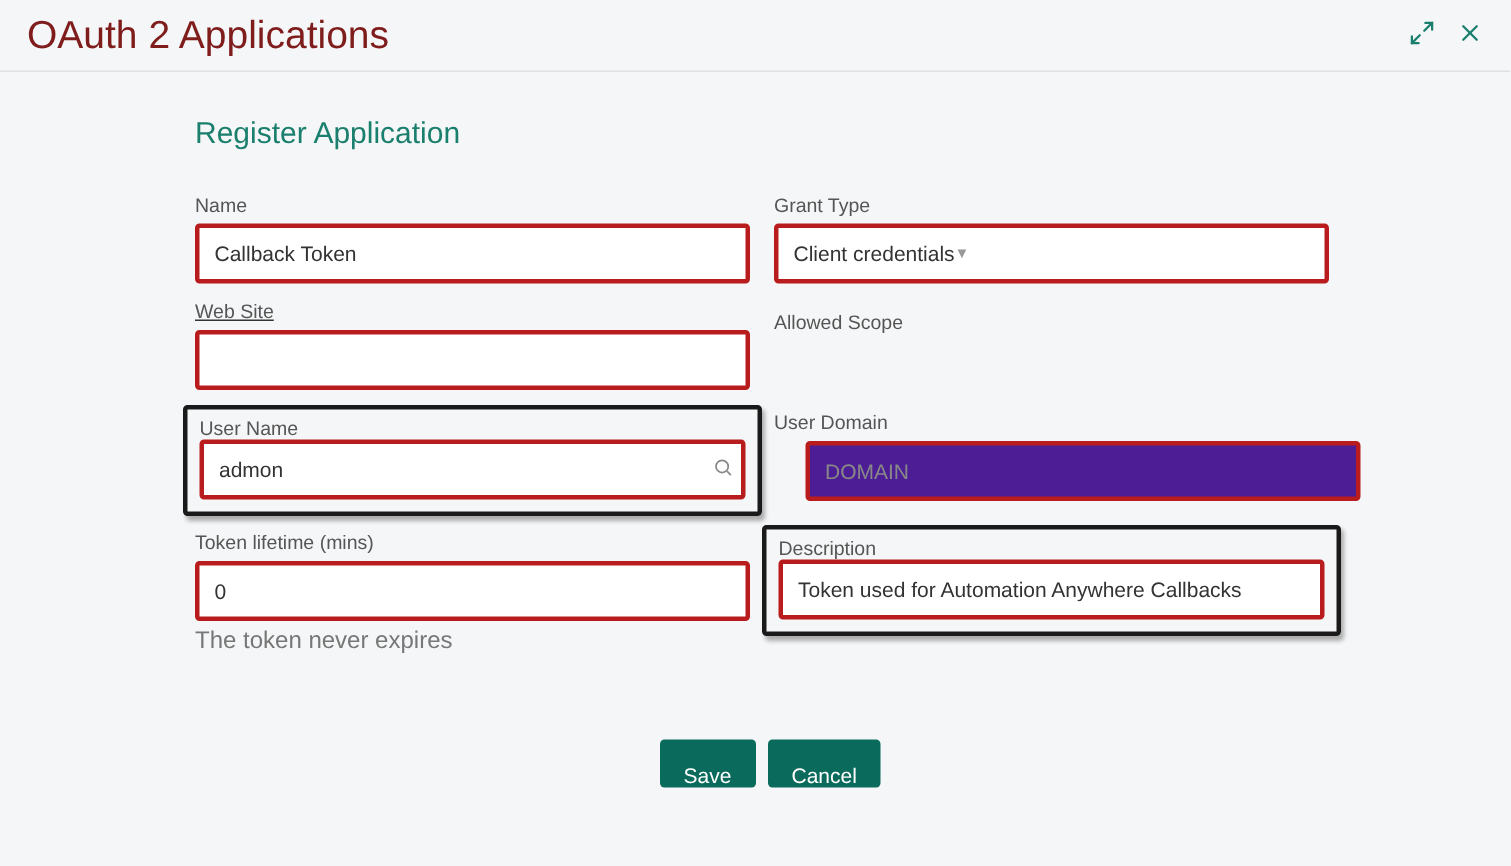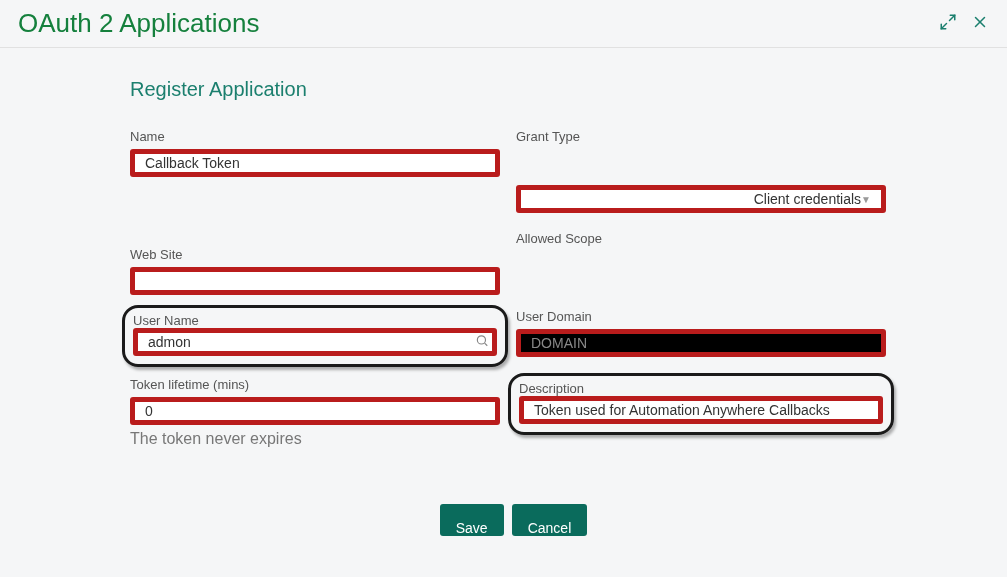--- a/index.html
+++ b/index.html
@@ -16,21 +16,21 @@
   .header {
     display: flex;
     align-items: center;
     justify-content: space-between;
     padding: 8px 18px 8px 18px;
     border-bottom: 1px solid #e1e1e1;
   }
   .header-title {
     font-size: 26px;
     font-weight: 400;
-    color: #15803d;
+    color: #7f1d1d;
   }
   .header-icons {
     display: flex;
     gap: 14px;
     color: #1b7f6e;
   }
   .header-icons .icon { cursor: pointer; }
   .content {
     padding: 30px 110px 20px 130px;
   }
@@ -46,41 +46,41 @@
     column-gap: 16px;
     row-gap: 8px;
   }
   .field { display: flex; flex-direction: column; }
   .label {
     font-size: 13px;
     color: #555;
     margin-bottom: 5px;
   }
   .input, .select, .readonly {
-    height: 28px;
-    border: 5px solid #b91c1c;
+    height: 40px;
+    border: 3px solid #b91c1c;
     border-radius: 3px;
     background: #fff;
     padding: 0 10px;
     font-size: 14px;
     color: #333;
     width: 100%;
   }
   .readonly {
-    background: #000000;
+    background: #4c1d95;
     color: #888;
     display: flex;
     align-items: center;
+    margin-left: 21px;
   }
   .select {
     display: flex;
     align-items: center;
-    justify-content: flex-end;
-    cursor: pointer;
-    margin-top: 36px;
+    justify-content: flex-start;
+    cursor: pointer;
   }
   .select .caret { color: #999; font-size: 10px; }
   .checkboxes {
     display: flex;
     flex-wrap: wrap;
     align-items: center;
     gap: 8px 6px;
     height: 34px;
   }
   .checkboxes label {
@@ -92,21 +92,21 @@
     cursor: pointer;
   }
   .checkboxes input[type=checkbox] {
     width: 14px; height: 14px;
     accent-color: #555;
     cursor: pointer;
   }
   .highlight-wrap {
     position: relative;
     border: 3px solid #1a1a1a;
-    border-radius: 16px;
+    border-radius: 3px;
     padding: 4px 8px 8px 8px;
     margin: -4px -8px -8px -8px;
     box-shadow: 2px 3px 3px rgba(0,0,0,0.3);
   }
   .highlight-wrap .label { margin-top: 0; }
   .input-with-icon {
     position: relative;
   }
   .input-with-icon .input { padding-right: 18px; }
   .input-with-icon .search-icon {
@@ -171,21 +171,21 @@
       <input class="input" value="Callback Token" style="">
     </div>
     <div class="field">
       <span class="label">Grant Type</span>
       <div class="select">
         <span>Client credentials</span>
         <span class="caret">▼</span>
       </div>
     </div>
 
-    <div class="field" style="margin-top:26px;">
+    <div class="field" style="margin-top:3px;text-decoration:underline;">
       <span class="label">Web Site</span>
       <input class="input" value="" style="">
     </div>
     <div class="field" style="margin-top:10px;">
       <span class="label">Allowed Scope</span>
     </div>
 
     <div class="field" style="margin-top:6px;">
       <div class="highlight-wrap">
         <span class="label">User Name</span>

